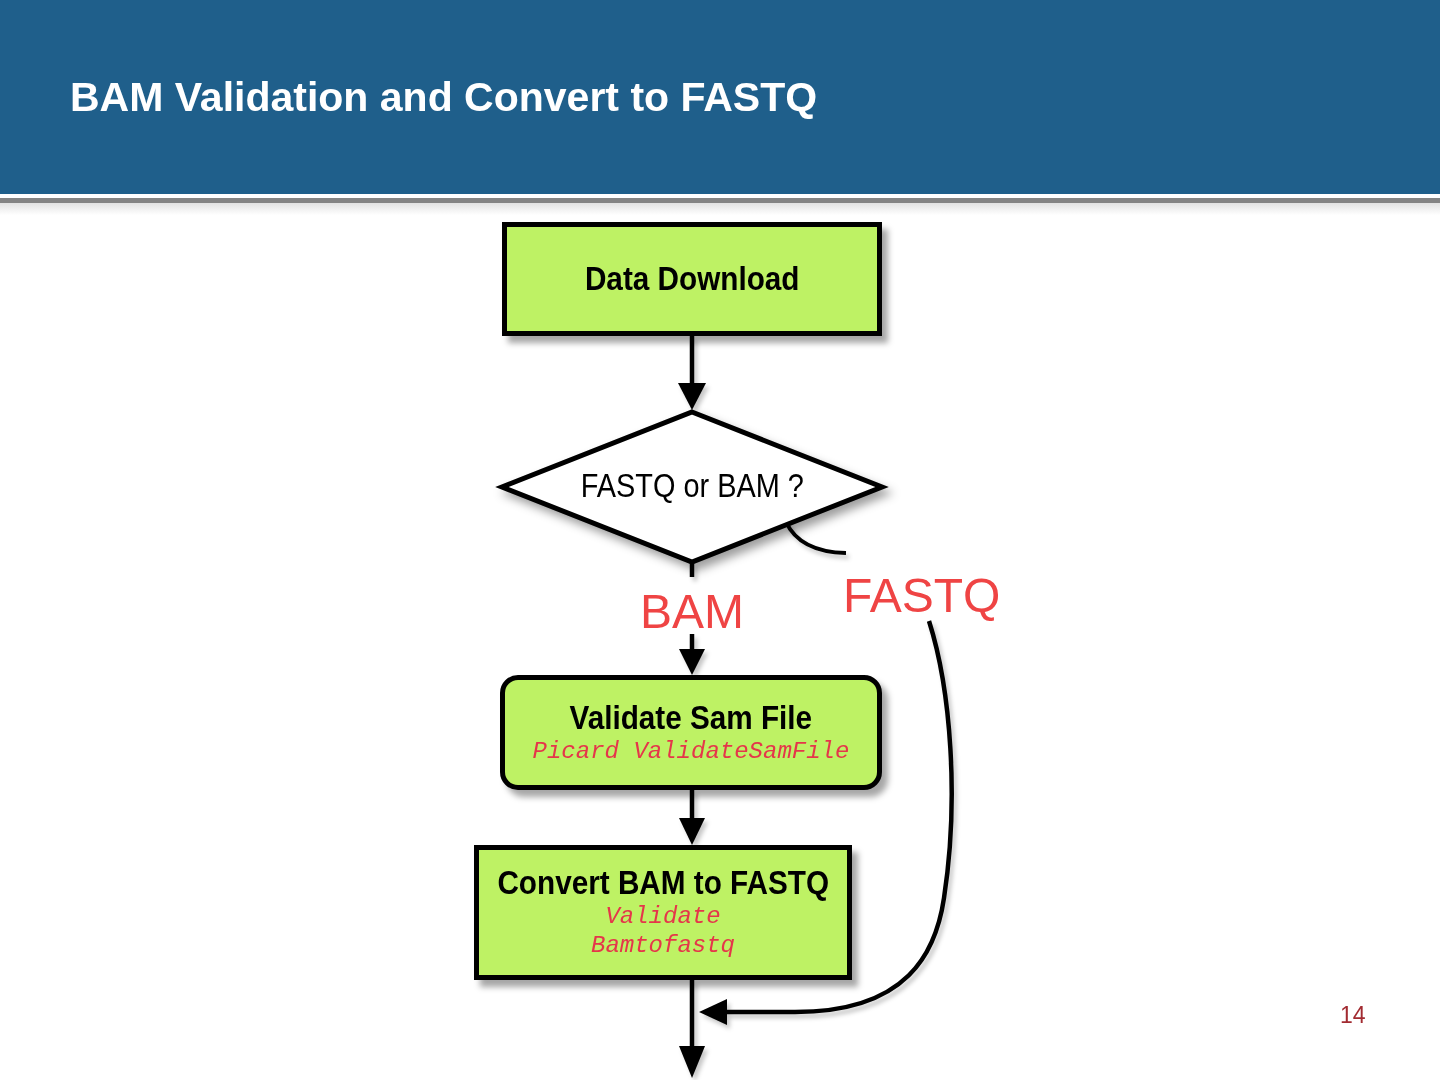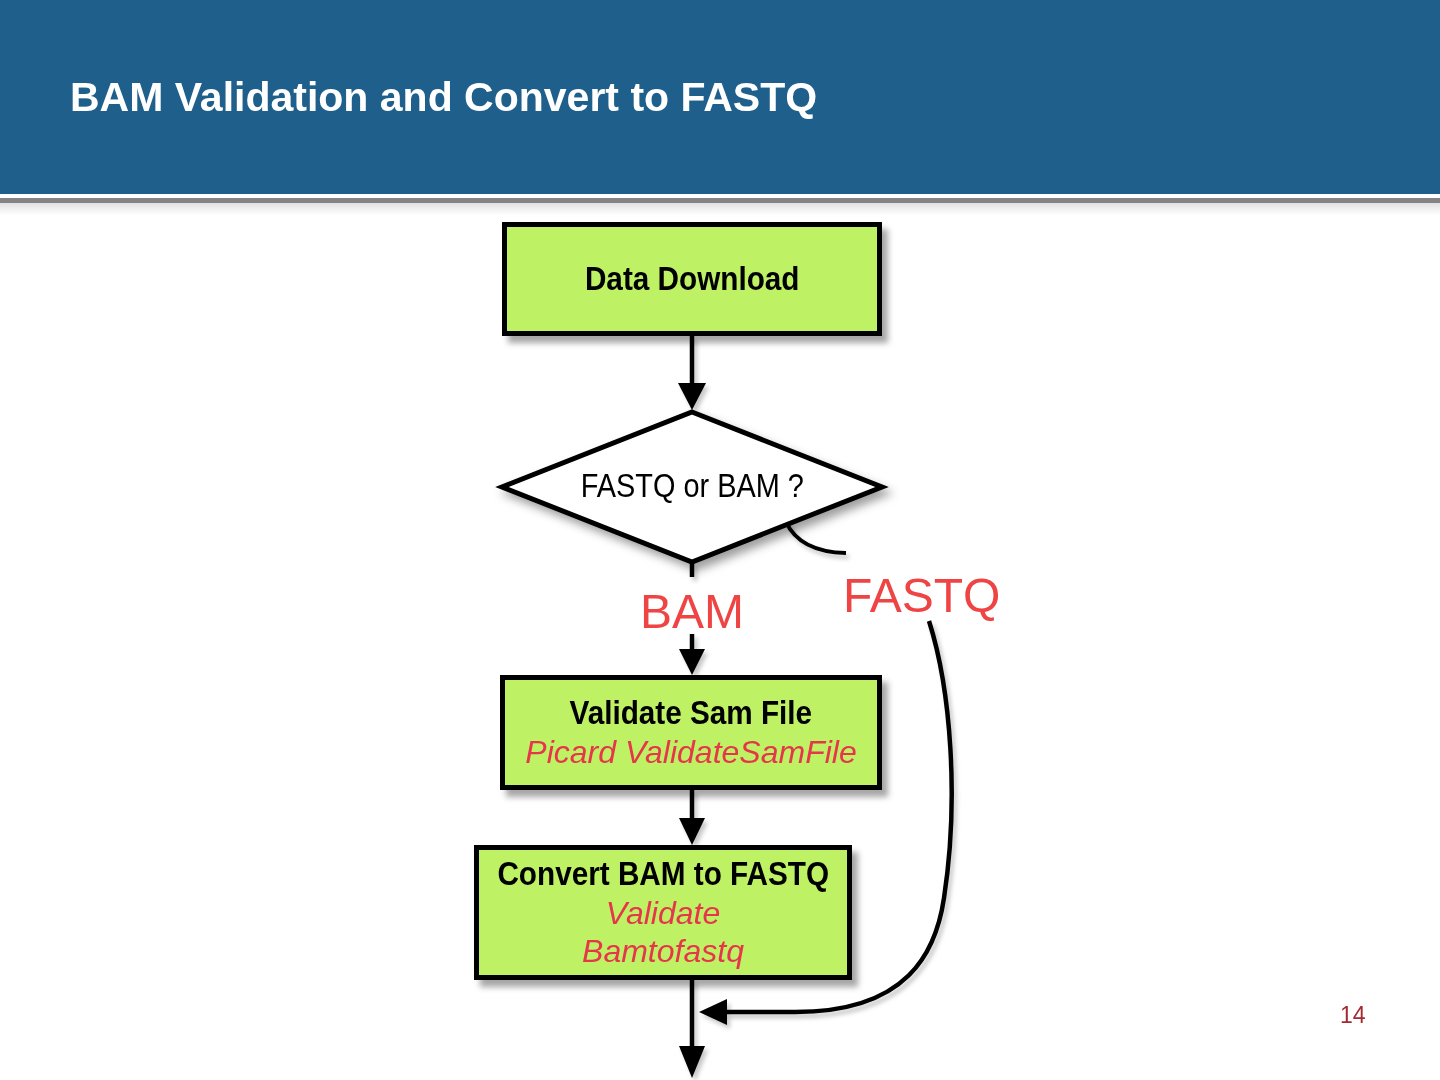--- a/index.html
+++ b/index.html
@@ -86,24 +86,25 @@
     transform: scaleX(0.9);
     transform-origin: center;
   }
   .cond-narrow {
     display: inline-block;
     transform: scaleX(0.85);
     transform-origin: center;
   }
   .tool-line {
     color: var(--node-red, #E5364A);
-    font-size: 32px;
+    font-size: 24px;
     font-style: italic;
     line-height: 1.2;
     white-space: nowrap;
+    font-family: Liberation Mono, monospace;
   }
   .diamond-label {
     position: absolute;
     left: 502px; top: 466px;
     width: 380px;
     text-align: center;
     color: #000000;
     font-size: 34px;
     font-weight: normal;
     white-space: nowrap;
@@ -169,21 +170,21 @@
     </div>
   </div>
 
   <div class="diamond-label">
     <span class="cond-narrow">FASTQ or BAM ?</span>
   </div>
 
   <div class="edge-label edge-label-bam">BAM</div>
   <div class="edge-label edge-label-fastq">FASTQ</div>
 
-  <div class="flow-box" style="left:500px; top:675px; width:382px; height:115px;">
+  <div class="flow-box" style="left:500px; top:675px; width:382px; height:115px;border-radius:18px;">
     <div class="node-title">
       <span class="cond">Validate Sam File</span>
     </div>
     <div class="tool-line">Picard ValidateSamFile</div>
   </div>
 
   <div class="flow-box" style="left:474px; top:845px; width:378px; height:135px;">
     <div class="node-title">
       <span class="cond">Convert BAM to FASTQ</span>
     </div>

